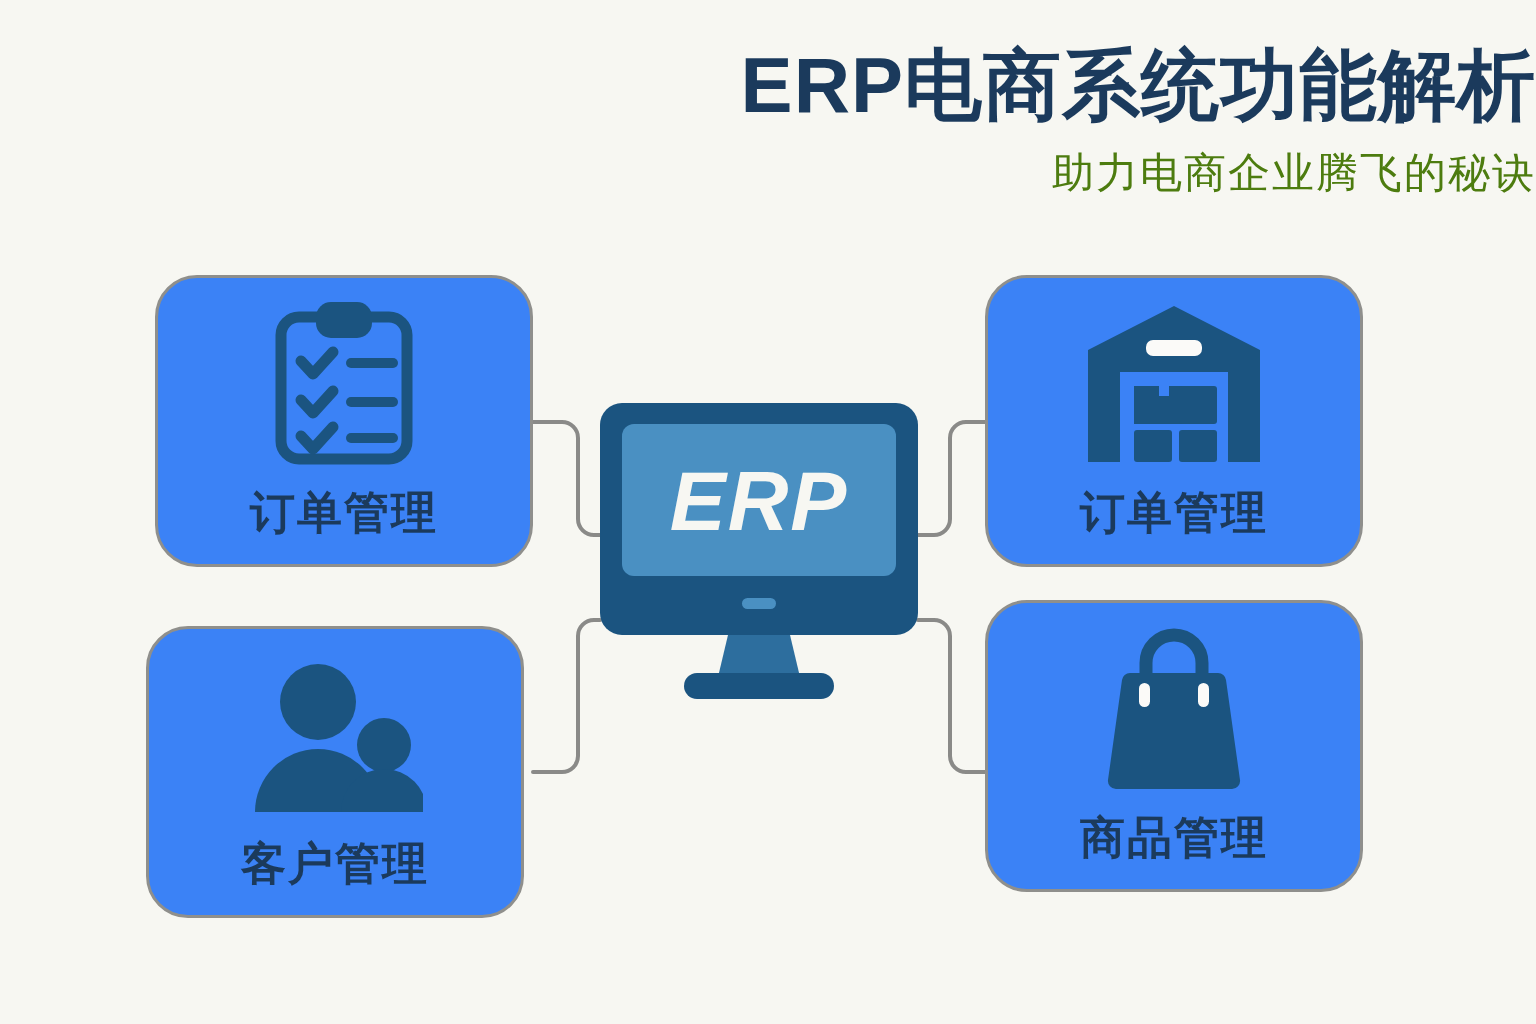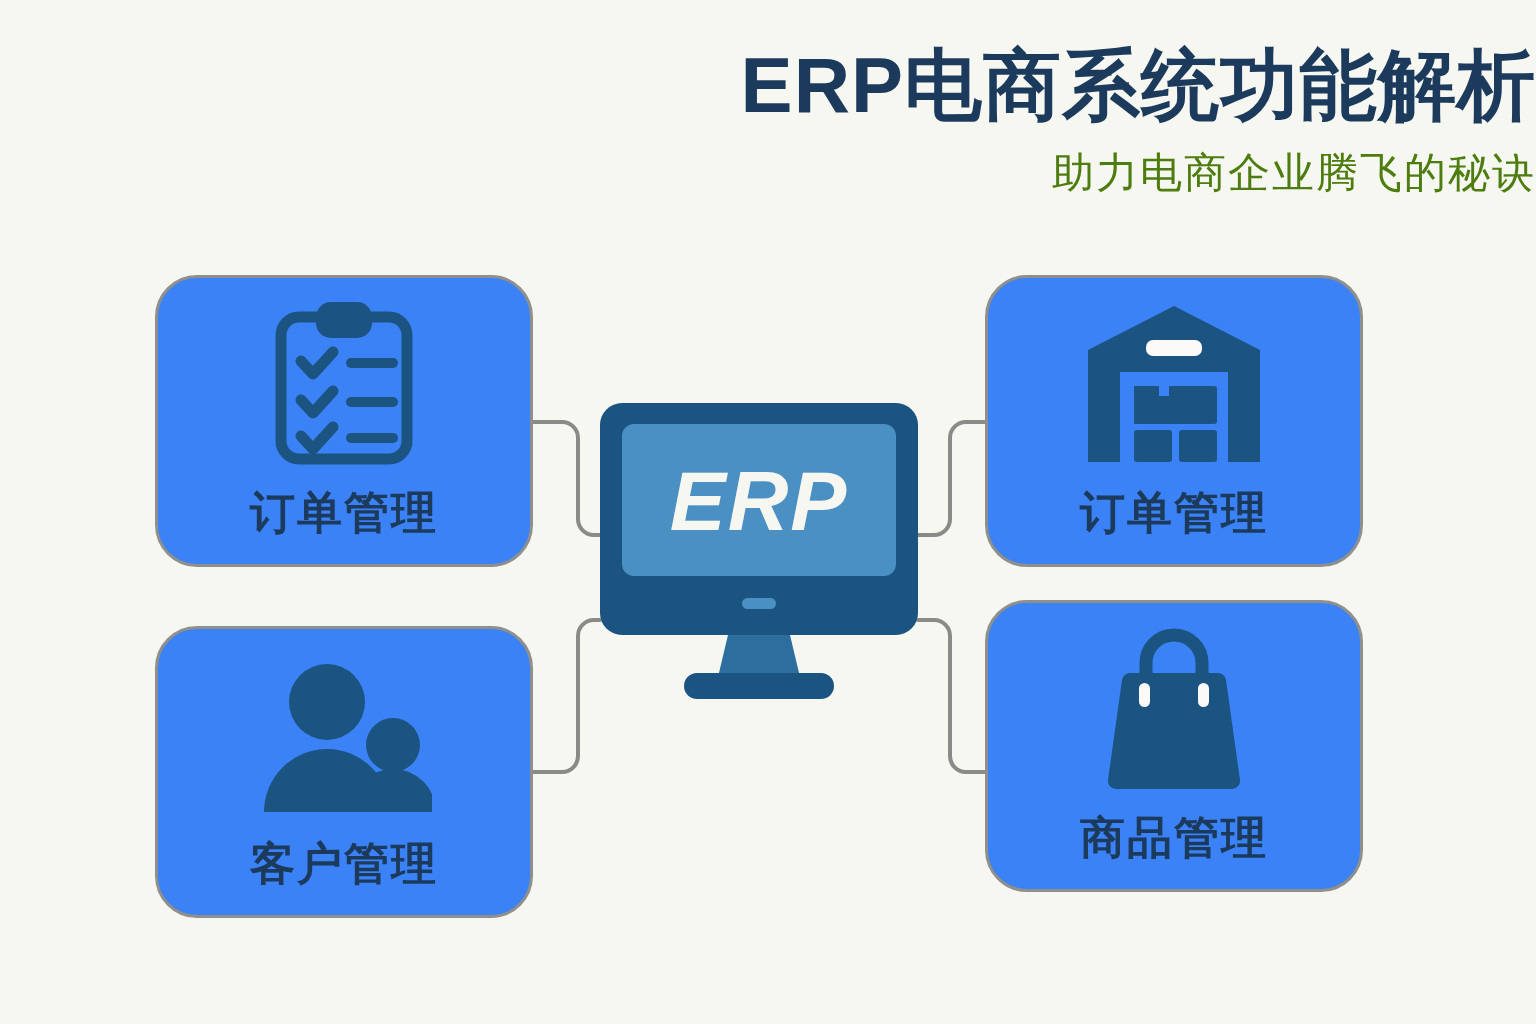--- a/index.html
+++ b/index.html
@@ -73,21 +73,21 @@
     margin-top: 14px;
     font-size: 45px;
     font-weight: bold;
     color: #1B3A5C;
     letter-spacing: 2px;
     white-space: nowrap;
   }
 
   #card-order     { left: 155px;  top: 275px; width: 378px; height: 292px; }
   #card-warehouse { left: 985px;  top: 275px; width: 378px; height: 292px; }
-  #card-customer  { left: 155px;  top: 626px; width: 378px; height: 292px; }
+  #card-customer  { left: 146px;  top: 626px; width: 378px; height: 292px; }
   #card-product   { left: 985px;  top: 600px; width: 378px; height: 292px; }
 
   
   #monitor {
     position: absolute;
     left: 600px;
     top: 403px;
     width: 301px;
     height: 298px;
     font-style: italic;

